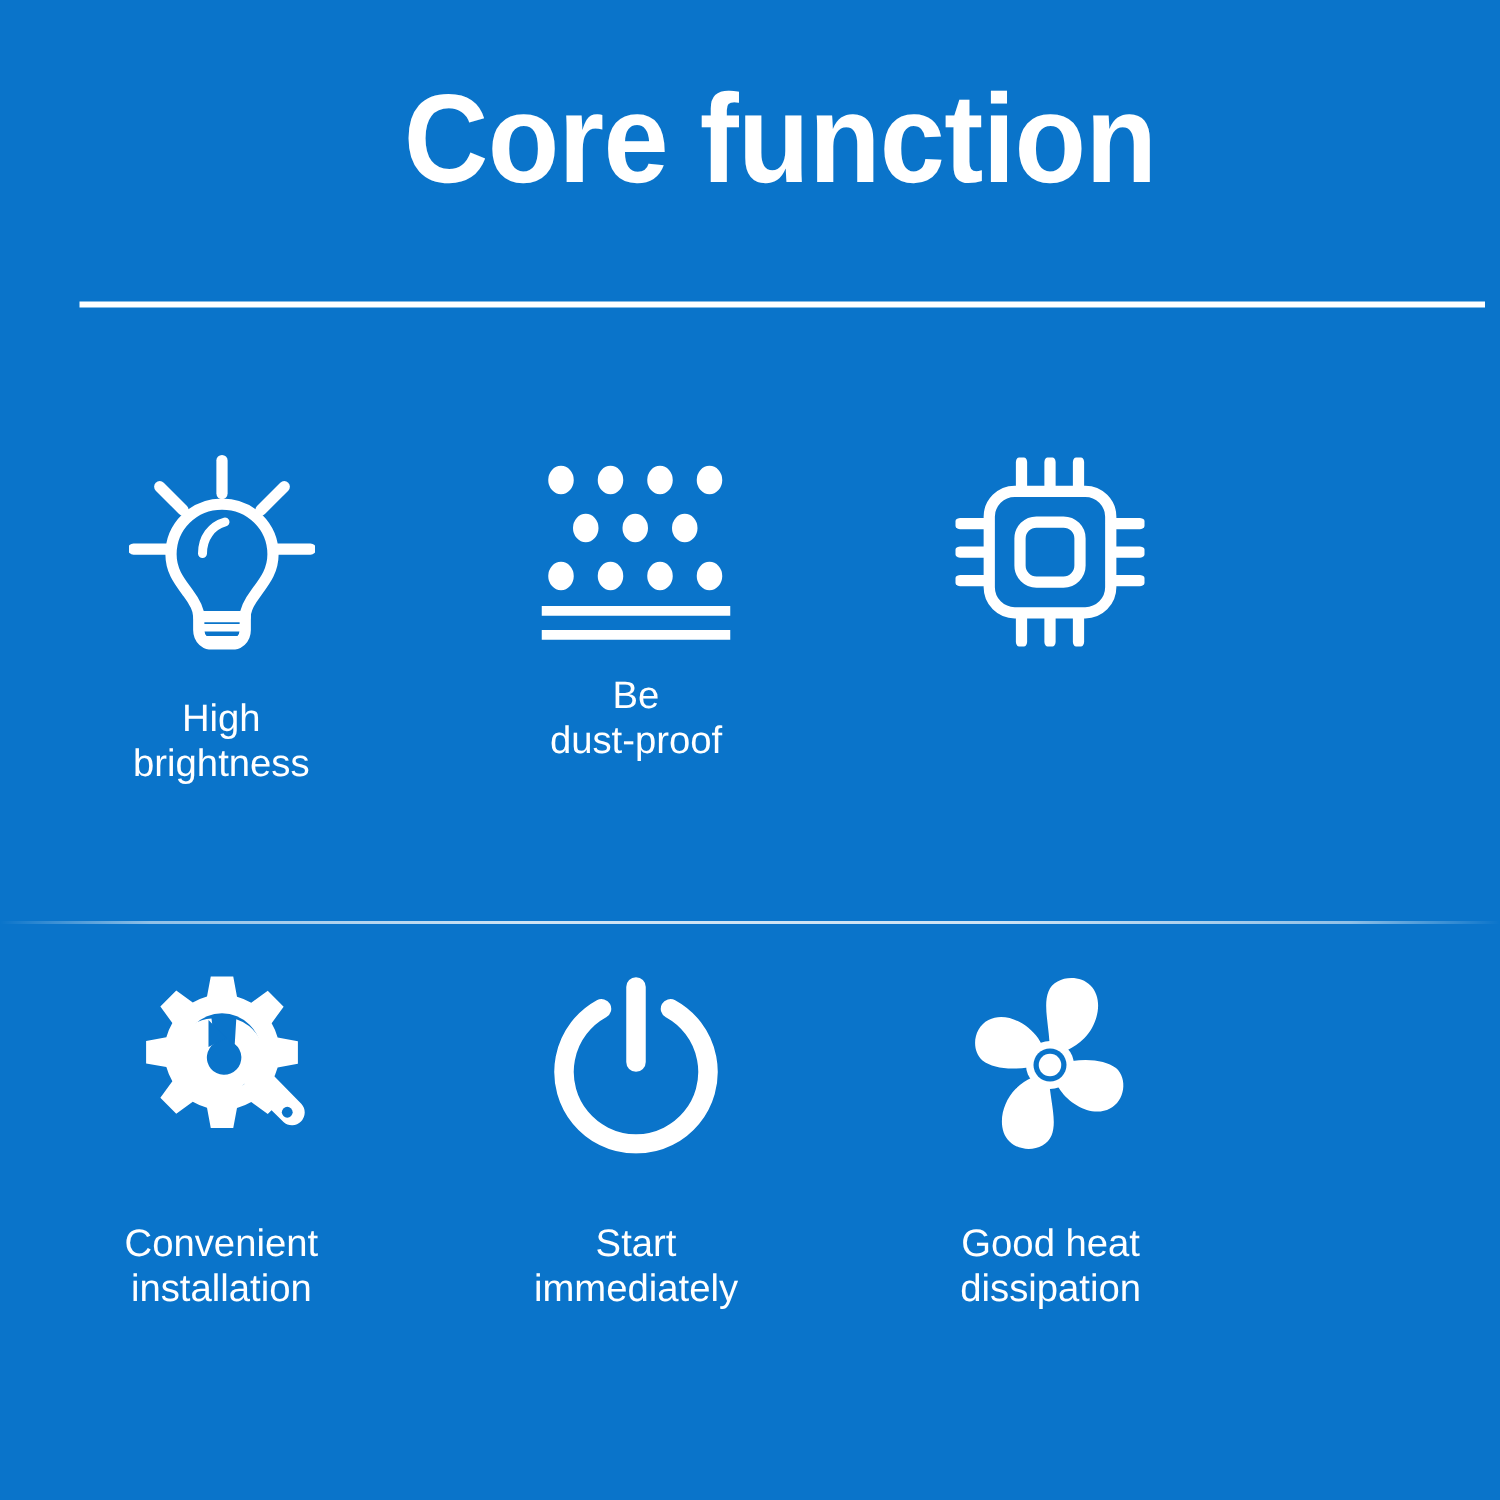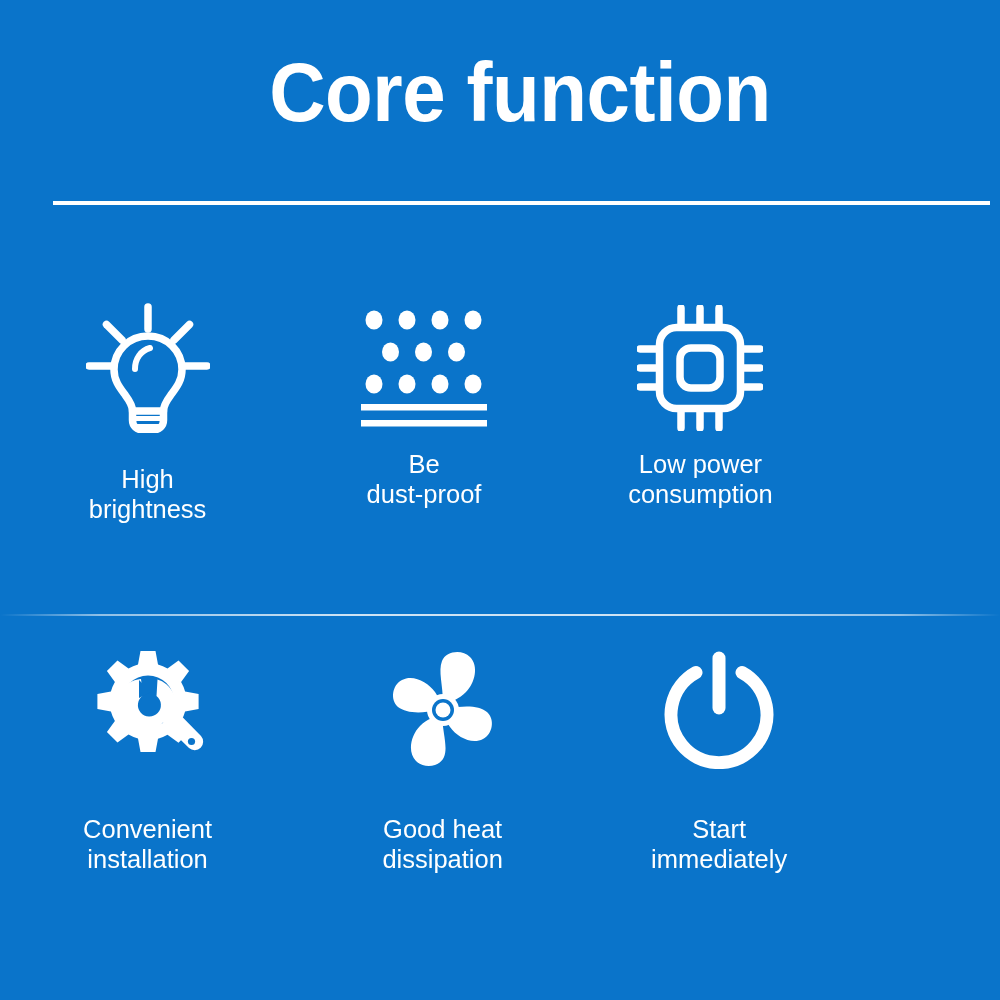--- a/index.html
+++ b/index.html
@@ -194,22 +194,20 @@
 
             <line x1="3" y1="44" x2="22" y2="44"></line>
             <line x1="3" y1="63" x2="22" y2="63"></line>
             <line x1="3" y1="82" x2="22" y2="82"></line>
 
             <line x1="104" y1="44" x2="123" y2="44"></line>
             <line x1="104" y1="63" x2="123" y2="63"></line>
             <line x1="104" y1="82" x2="123" y2="82"></line>
           </svg>
         </div>
-        <div class="cell-label">Low power
-consumption</div>
       </div>
     </div>
 
     <div class="grid-row" id="row-bottom">
 
       <div class="cell cell-1">
         <div class="icon-wrap">
           <svg width="122" height="122" viewBox="0 0 122 122">
             <g fill="#ffffff">
 
@@ -231,20 +229,33 @@
             </g>
 
             <path d="M52 31 L64 43 L52 49 Z" fill="#0a74ca"></path>
             <circle cx="104.5" cy="92.5" r="3.6" fill="#0a74ca"></circle>
           </svg>
         </div>
         <div class="cell-label">Convenient
 installation</div>
       </div>
 
+      <div class="cell cell-2">
+        <div class="icon-wrap">
+          <svg width="112" height="118" viewBox="0 0 112 118" fill="none" stroke="#ffffff" stroke-width="13" stroke-linecap="round">
+
+            <path d="M33 21.5 A48 48 0 1 0 79 21.5"></path>
+
+            <line x1="56" y1="7" x2="56" y2="57"></line>
+          </svg>
+        </div>
+        <div class="cell-label">Start
+immediately</div>
+      </div>
+
       <div class="cell cell-3">
         <div class="icon-wrap">
           <svg width="126" height="122" viewBox="0 0 126 122">
             <g fill="#ffffff">
 
               <path d="M63 54 C63 36 58 22 62 12 C66 2 82 0 90 8
                        C99 17 95 34 86 43 C79 50 70 54 63 54 Z"></path>
 
               <path d="M68 60 C85 56 99 57 107 63 C115 70 113 85 103 90
                        C92 96 77 88 70 78 C65 71 66 65 68 60 Z"></path>
@@ -257,28 +268,15 @@
             </g>
 
             <circle cx="63" cy="61" r="16" fill="#ffffff"></circle>
             <circle cx="63" cy="61" r="11" fill="#0a74ca"></circle>
             <circle cx="63" cy="61" r="7.5" fill="#ffffff"></circle>
           </svg>
         </div>
         <div class="cell-label">Good heat
 dissipation</div>
       </div>
-
-      <div class="cell cell-2">
-        <div class="icon-wrap">
-          <svg width="112" height="118" viewBox="0 0 112 118" fill="none" stroke="#ffffff" stroke-width="13" stroke-linecap="round">
-
-            <path d="M33 21.5 A48 48 0 1 0 79 21.5"></path>
-
-            <line x1="56" y1="7" x2="56" y2="57"></line>
-          </svg>
-        </div>
-        <div class="cell-label">Start
-immediately</div>
-      </div>
     </div>
   </div>
 </div>
 
 </body></html>

